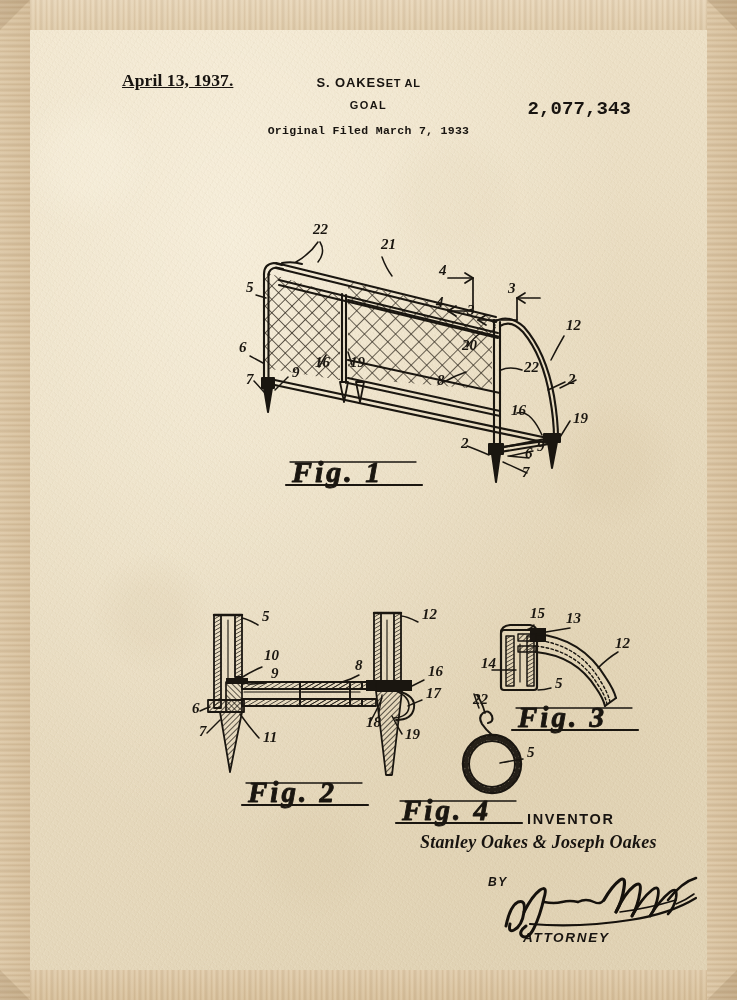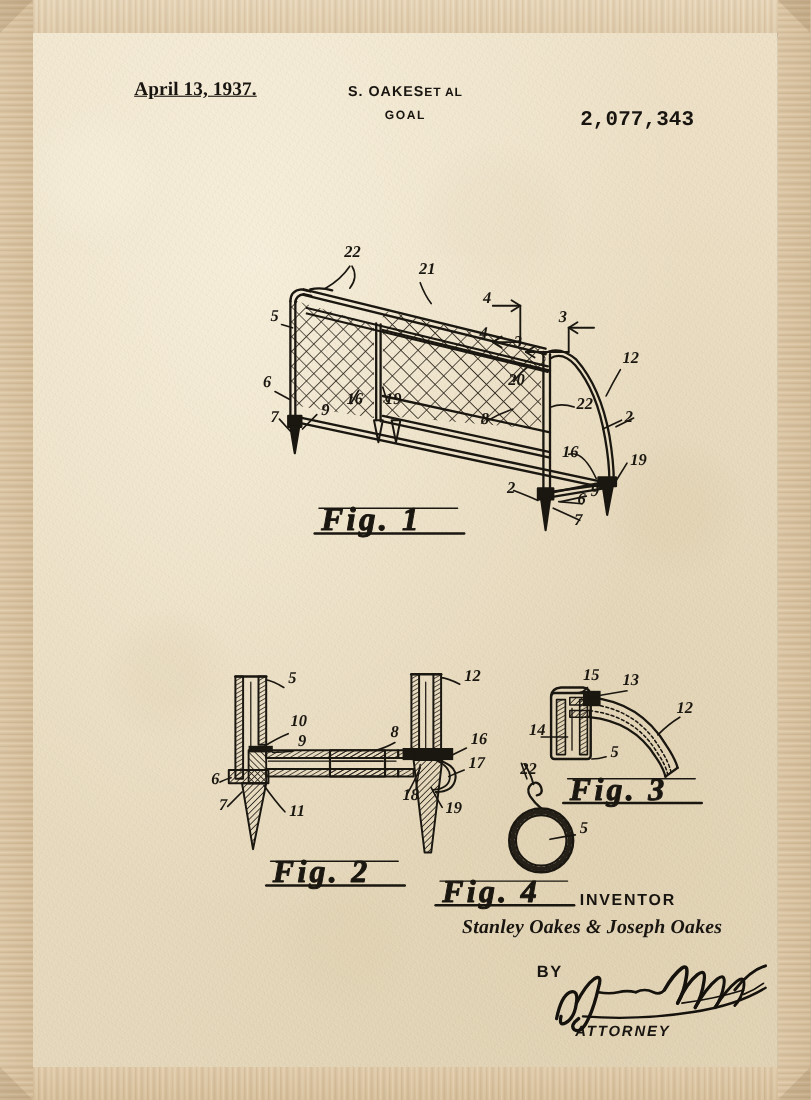--- a/index.html
+++ b/index.html
@@ -137,22 +137,22 @@
     font-family:"Liberation Sans", sans-serif;font-weight:700;
     font-size:14.5px;letter-spacing:1.6px;
   }
   .sig-names{
     left:390px;top:802px;
     font-family:"Liberation Serif", serif;font-weight:700;font-style:italic;
     font-size:18px;letter-spacing:.2px;
   }
   .sig-by{
     left:458px;top:845px;
-    font-family:"Liberation Sans", sans-serif;font-weight:700;
-    font-size:15px;letter-spacing:1.5px;
+    font-family:"Liberation Sans", sans-serif;font-weight:700;font-style:italic;
+    font-size:12px;letter-spacing:1.5px;
   }
   .sig-attorney{
     left:493px;top:900px;
     font-family:"Liberation Sans", sans-serif;font-weight:700;font-style:italic;
     font-size:13.5px;letter-spacing:1.7px;
   }
   .sig-mark{position:absolute;left:470px;top:838px;}
 
   
   text{white-space:pre;}
@@ -185,20 +185,21 @@
     <div class="paper"></div>
     <div class="paper-tex"></div>
     <div class="paper-blotch"></div>
 
     <div class="sheet">
 
       <div class="hdr hdr-date">April 13, 1937.</div>
       <div class="hdr hdr-num">2,077,343</div>
       <div class="hdr hdr-names"><span>S. OAKES</span><span class="sm">ET AL</span></div>
       <div class="hdr hdr-goal">GOAL</div>
+      <div class="hdr hdr-filed">Original Filed March 7, 1933</div>
 
       <svg class="draw" viewBox="0 0 677 940">
         <defs>
           <pattern id="netmesh" width="11" height="11" patternUnits="userSpaceOnUse" patternTransform="rotate(45)">
             <path d="M0 0 H11 M0 0 V11" stroke="#241d14" stroke-width="1.5" fill="none"></path>
           </pattern>
           <pattern id="netmesh2" width="9.5" height="9.5" patternUnits="userSpaceOnUse" patternTransform="rotate(45)">
             <path d="M0 0 H9.5 M0 0 V9.5" stroke="#241d14" stroke-width="1.5" fill="none"></path>
           </pattern>
           <pattern id="hatch" width="4" height="4" patternUnits="userSpaceOnUse" patternTransform="rotate(45)">

